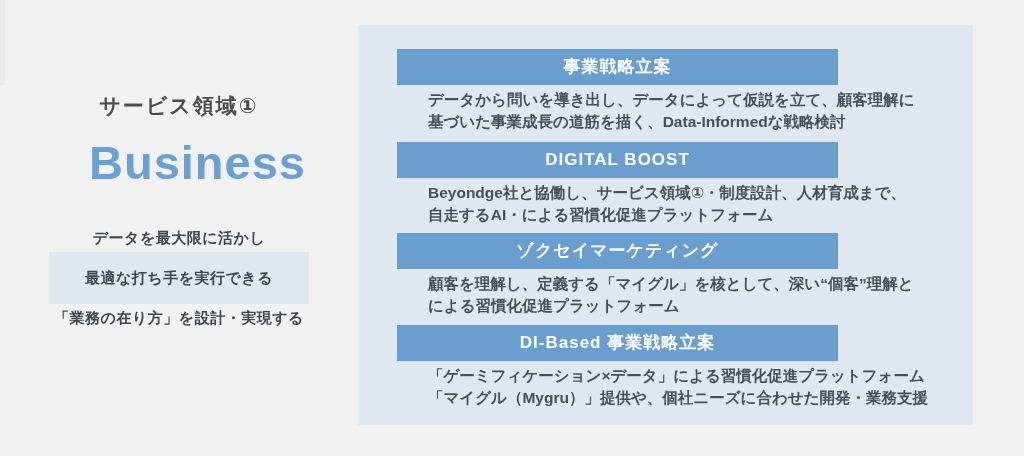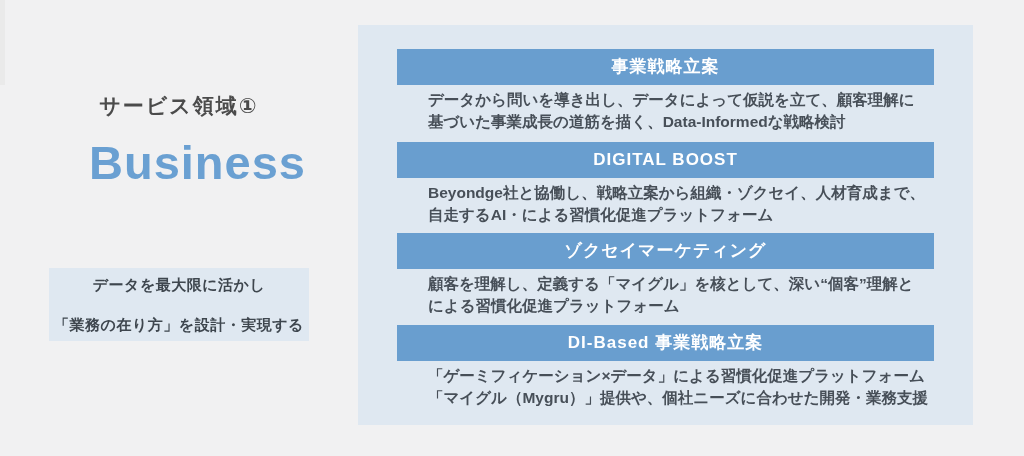--- a/index.html
+++ b/index.html
@@ -25,38 +25,38 @@
     color:#4b4b4b;
   }
   .title{
     position:absolute;left:0;right:0;top:134px;margin:0;
     font-size:47px;line-height:58px;font-weight:bold;
     color:var(--title-blue,#6aa0d2);
     letter-spacing:1px;
   }
   .title span{display:block;padding-left:37px;}
   .summary-box{
-    position:absolute;left:49px;top:268px;width:260px;height:73px;
+    position:absolute;left:49px;top:252px;width:260px;height:52px;
     background:var(--panel-bg,#dfe8f1);
     display:flex;flex-direction:column;justify-content:center;
     font-size:15px;line-height:24px;font-weight:bold;
     color:#3e464e;letter-spacing:0.5px;gap:16px;
   }
   
   .panel{
     position:absolute;left:358px;top:25px;width:615px;height:400px;
     background:var(--panel-bg,#e0e9f3);
   }
   .svc{position:absolute;left:0;width:615px;}
   .svc.s0{top:24px;}
   .svc.s1{top:117px;}
   .svc.s2{top:208px;}
   .svc.s3{top:300px;}
   .svc-bar{
-    position:absolute;left:39px;top:0;width:537px;height:36px;
+    position:absolute;left:39px;top:0;width:441px;height:36px;
     background:var(--bar-blue,#699ecf);
     color:#ffffff;font-size:17px;font-weight:bold;letter-spacing:1px;
     text-align:center;line-height:36px;
   }
   .svc-body{
     position:absolute;left:70px;top:40px;width:530px;
     font-size:15.5px;line-height:22px;font-weight:bold;
     color:var(--body-text,#474f58);
     text-align:left;
   }
@@ -68,38 +68,39 @@
 
   <div class="edge-strip"></div>
 
   <div class="left-col">
     <div class="service-label">サービス領域①</div>
     <h1 class="title">
       <span>Business</span>
     </h1>
     <div class="summary-box">
       <div>データを最大限に活かし</div>
+      <div>最適な打ち手を実行できる</div>
       <div>「業務の在り方」を設計・実現する</div>
     </div>
   </div>
 
   <div class="panel">
 
     <section class="svc s0">
       <div class="svc-bar">事業戦略立案</div>
       <div class="svc-body">
         <div>データから問いを導き出し、データによって仮説を立て、顧客理解に</div>
         <div>基づいた事業成長の道筋を描く、Data-Informedな戦略検討</div>
       </div>
     </section>
 
     <section class="svc s1">
       <div class="svc-bar">DIGITAL BOOST</div>
       <div class="svc-body">
-        <div>Beyondge社と協働し、戦略立案から組織・ゾクセイ、人材育成まで、</div>
+        <div>Beyondge社と協働し、サービス領域①・制度設計、人材育成まで、</div>
         <div>自走するAI・による習慣化促進プラットフォーム</div>
       </div>
     </section>
 
     <section class="svc s2">
       <div class="svc-bar">ゾクセイマーケティング</div>
       <div class="svc-body">
         <div>顧客を理解し、定義する「マイグル」を核として、深い“個客”理解と</div>
         <div>による習慣化促進プラットフォーム</div>
       </div>

